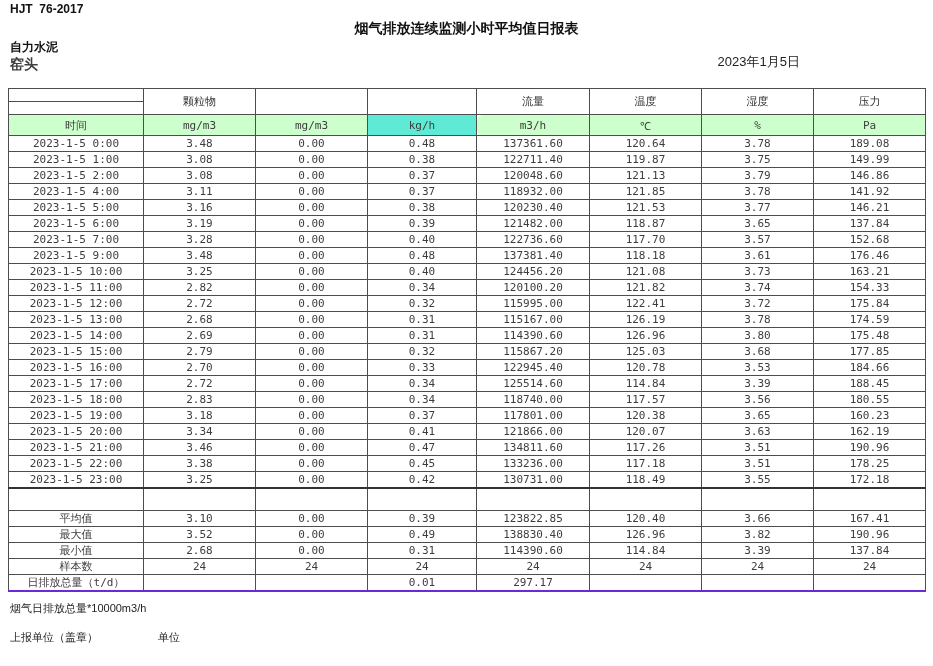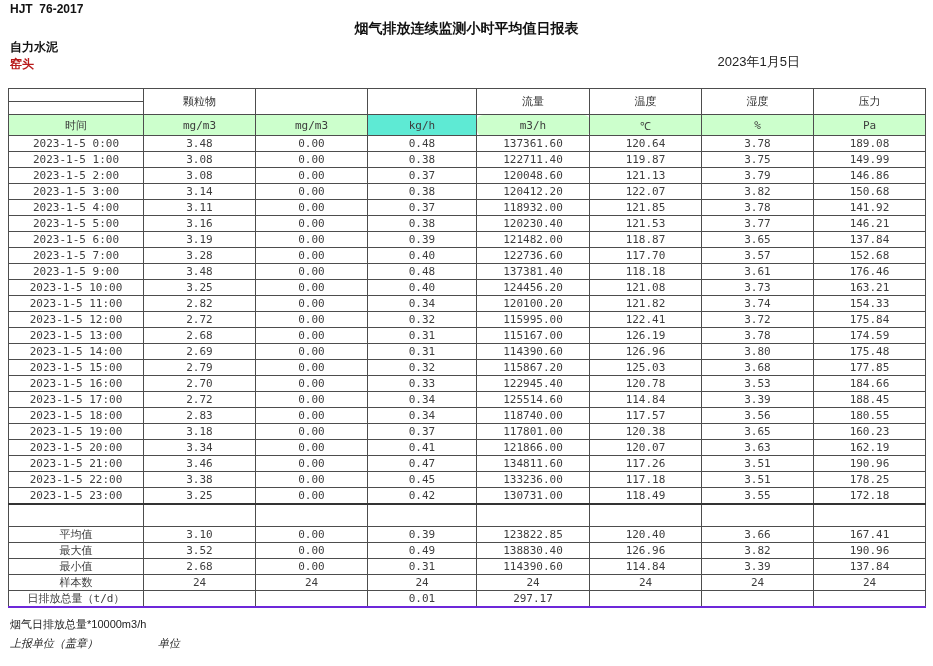--- a/index.html
+++ b/index.html
@@ -5,21 +5,21 @@
   html,body{margin:0;padding:0;}
   body{
     width:933px;height:666px;background:#ffffff;
     font-family:"Liberation Sans","DejaVu Sans",sans-serif;
     color:#222;position:relative;overflow:hidden;
   }
   .header{position:relative;height:88px;padding-left:8px;}
   .doc-code{position:absolute;left:10px;top:2px;font-size:12px;font-weight:bold;white-space:pre;color:#111;}
   .page-title{position:absolute;left:0;top:20px;width:100%;text-align:center;font-size:14px;font-weight:bold;color:#111;}
   .company{position:absolute;left:10px;top:39px;font-size:12px;font-weight:bold;color:#111;text-align:center;}
-  .station{position:absolute;left:10px;top:56px;font-size:12px;font-weight:bold;color:#b91c1c;}
+  .station{position:absolute;left:10px;top:56px;font-size:14px;font-weight:bold;color:#404040;}
   .report-date{position:absolute;right:133px;top:53px;font-size:13px;color:#222;}
 
   table.report{
     border-collapse:collapse;table-layout:fixed;
     margin-left:8px;width:917px;
     font-family:"DejaVu Sans Mono","Liberation Sans",monospace;
   }
   table.report th, table.report td{
     border:1px solid #4d4d4d;
     font-size:11px;font-weight:normal;color:#3d3d3d;
@@ -31,21 +31,21 @@
   th.split-cell .half-top{height:12px;border-bottom:1px solid #4d4d4d;}
   th.split-cell .half-bottom{height:12px;}
   tr.unit-row th{height:20px;}
   tr.data-row td{height:15px;line-height:15px;}
   tr.blank-row td{height:21px;}
   tr.blank-row td{border-top:2px solid #333;}
   tr.summary-row td{height:15px;line-height:15px;}
   tr.last-row td{border-bottom:2px solid #6d28d9;}
 
   .footer{margin:9px 0 0 10px;font-size:11px;color:#222;}
-  .footer .line2{margin-top:4px;font-style:italic;}
+  .footer .line2{margin-top:14px;}
   .footer .unit-label{display:inline-block;margin-left:57px;}
 </style>
 </head>
 <body>
 
 <div class="header">
   <div class="doc-code">HJT  76-2017</div>
   <div class="page-title">烟气排放连续监测小时平均值日报表</div>
   <div class="company">自力水泥</div>
   <div class="station">窑头</div>
@@ -113,30 +113,20 @@
         <td>2023-1-5 2:00</td>
         <td>3.08</td>
         <td>0.00</td>
         <td>0.37</td>
         <td>120048.60</td>
         <td>121.13</td>
         <td>3.79</td>
         <td>146.86</td>
       </tr>
       <tr class="data-row">
-        <td>2023-1-5 3:00</td>
-        <td>3.14</td>
-        <td>0.00</td>
-        <td>0.38</td>
-        <td>120412.20</td>
-        <td>122.07</td>
-        <td>3.82</td>
-        <td>150.68</td>
-      </tr>
-      <tr class="data-row">
         <td>2023-1-5 4:00</td>
         <td>3.11</td>
         <td>0.00</td>
         <td>0.37</td>
         <td>118932.00</td>
         <td>121.85</td>
         <td>3.78</td>
         <td>141.92</td>
       </tr>
       <tr class="data-row">

